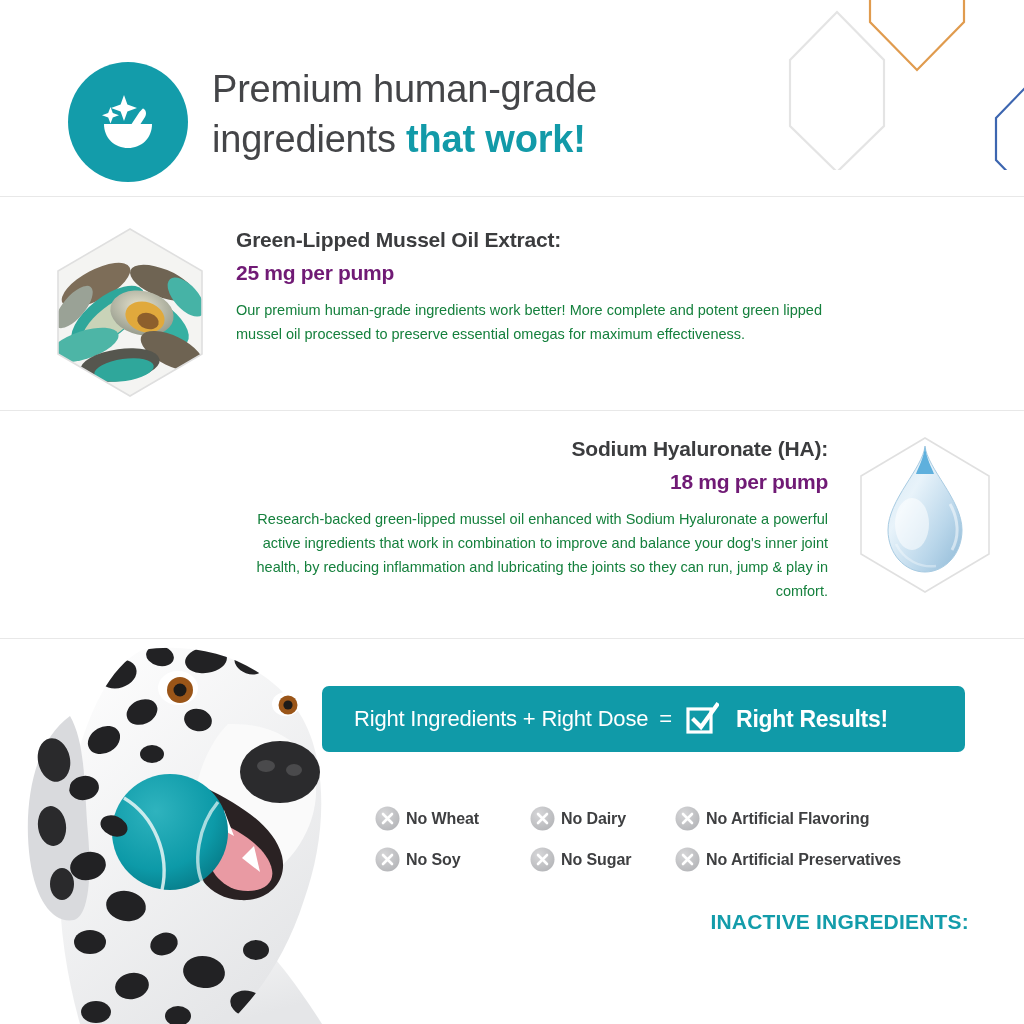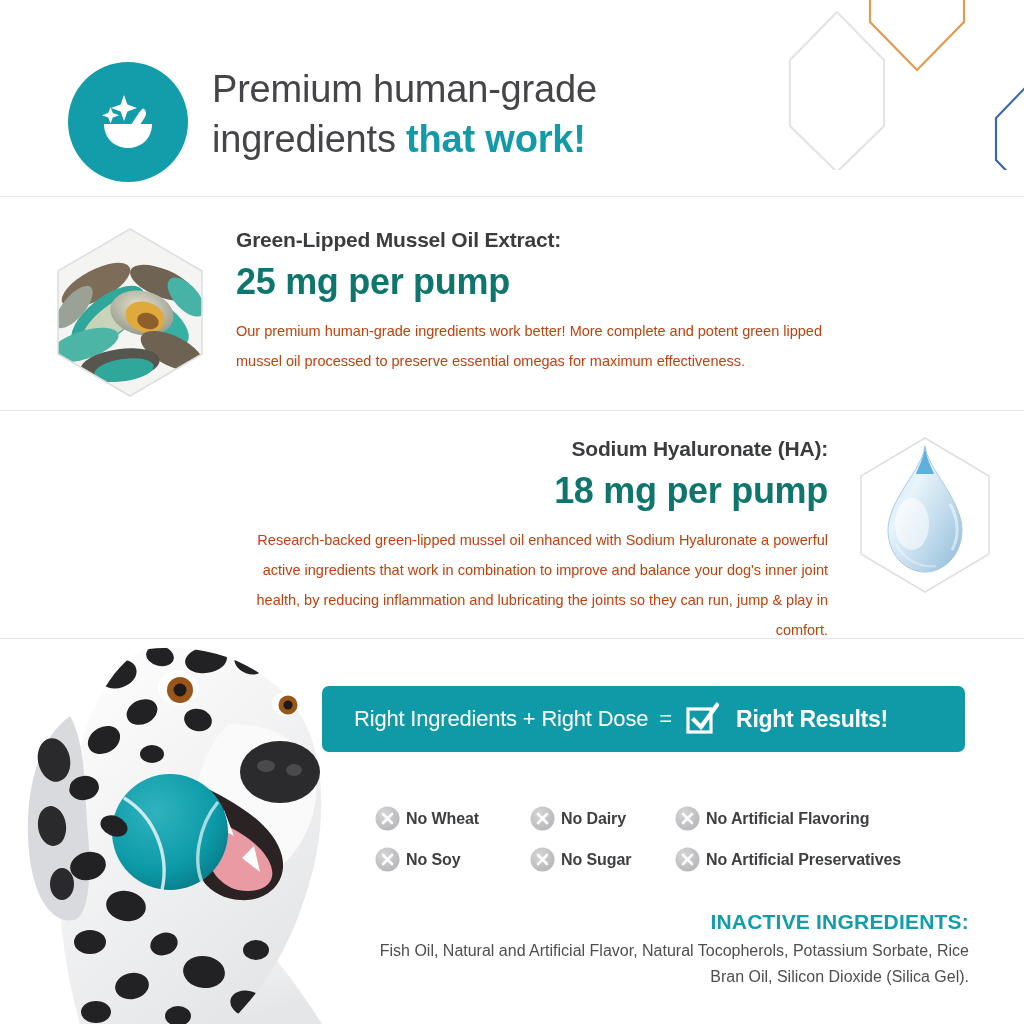--- a/index.html
+++ b/index.html
@@ -32,22 +32,22 @@
 
   .divider { position: absolute; left: 0; width: 1024px; height: 1px; background: #e8e8e8; }
 
   
   .sec1 { position: absolute; left: 0; top: 197px; width: 1024px; height: 213px; }
   .hexphoto { position: absolute; }
   .sec1 .hexphoto { left: 50px; top: 225px; width: 160px; height: 160px; }
   .sec1-text { position: absolute; left: 236px; top: 228px; width: 590px; }
 
   .ing-title { font-size: 21px; font-weight: 700; color: #3b3c3e; letter-spacing: -0.2px; }
-  .ing-dose  { font-size: 36px; font-weight: 700; color: #0f766e; margin-top: 9px; letter-spacing: -0.3px; }
-  .ing-desc  { font-size: 14.5px; line-height: 30px; color: #c2410c; margin-top: 13px; font-weight: 400; }
+  .ing-dose  { font-size: 21px; font-weight: 700; color: #701a75; margin-top: 9px; letter-spacing: -0.3px; }
+  .ing-desc  { font-size: 14.5px; line-height: 24px; color: #15803d; margin-top: 13px; font-weight: 400; }
 
   
   .sec2 { position: absolute; left: 0; top: 411px; width: 1024px; height: 227px; margin-left: 28px; }
   .sec2-text { position: absolute; right: 240px; top: 437px; width: 560px; text-align: right; }
   .sec2 .hexphoto { left: 824px; top: 432px; width: 146px; height: 160px; }
 
   
   .sec3 { position: absolute; left: 0; top: 639px; width: 1024px; height: 385px; }
 
   .dog-photo { position: absolute; left: -5px; top: 620px; width: 400px; height: 404px; }
@@ -335,17 +335,16 @@
             <circle cx="12.5" cy="12.5" r="12" fill="url(#gx1)"></circle>
             <path d="M8 8 L17 17 M17 8 L8 17" stroke="#ffffff" stroke-width="2.6" stroke-linecap="round"></path>
           </svg>
           <span class="claim-label">No Artificial Preservatives</span>
         </div>
       </div>
     </div>
 
     <div class="inactive" style="position:absolute;right:55px;top:271px;width:600px;text-align:right">
       <div class="inactive-title">INACTIVE INGREDIENTS:</div>
-      <div class="inactive-body">Fish Oil, Natural and Artificial Flavor, Natural Tocopherols, Potassium Sorbate, Rice Bran Oil, Silicon Dioxide (Silica Gel).</div>
     </div>
 
   </div>
 </div>
 
 </body></html>

